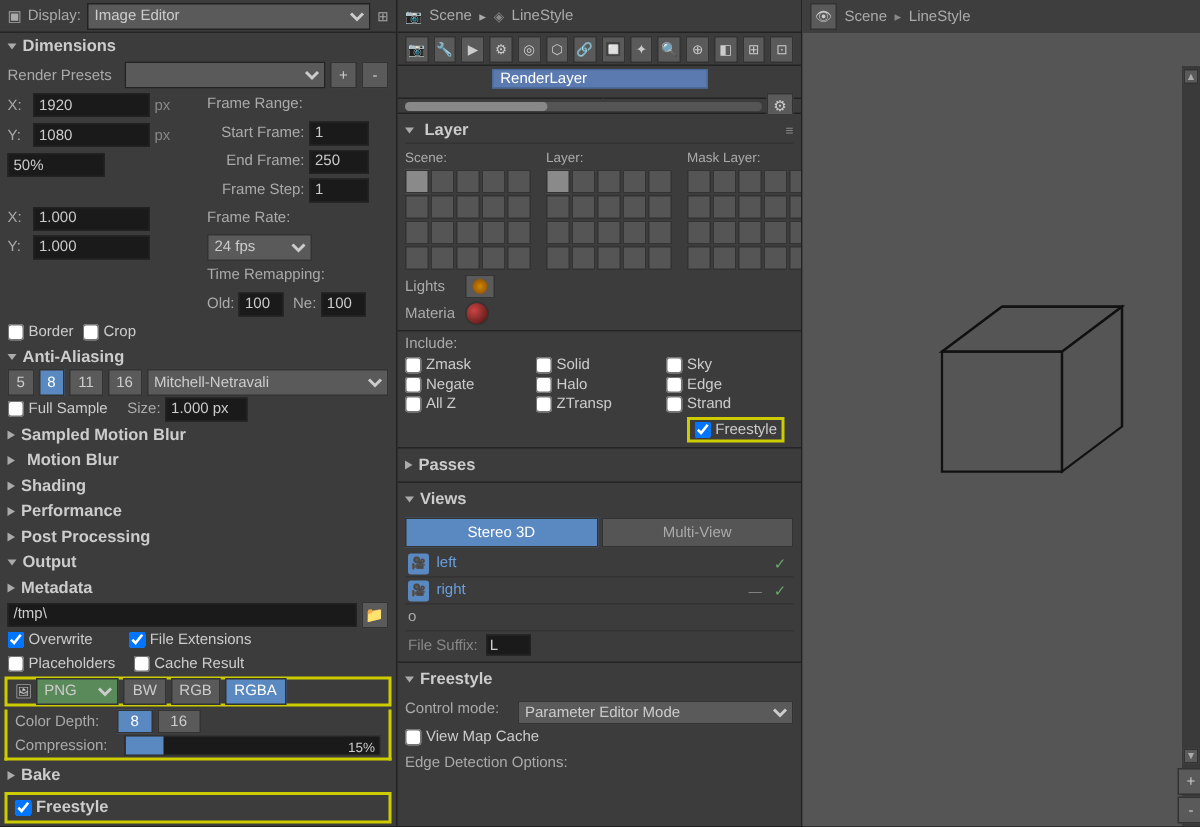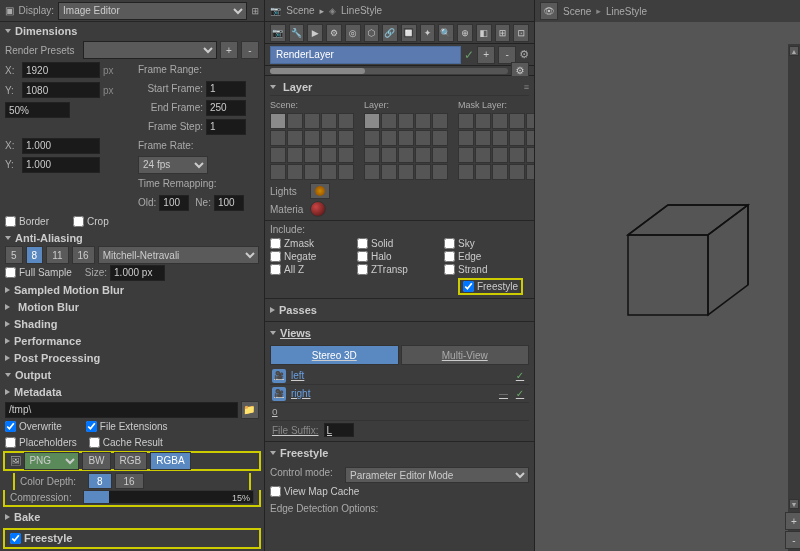--- a/index.html
+++ b/index.html
@@ -151,21 +151,21 @@
       margin-bottom: 2px;
       height: 17px;
     }
 
     
     .border-row {
       display: flex;
       align-items: center;
       height: 17px;
       padding: 2px 5px;
-      gap: 24px;
+      gap: 6px;
     }
     .check-label {
       display: flex;
       align-items: center;
       gap: 3px;
       cursor: pointer;
       font-size: 10px;
       color: #ccc;
     }
     input[type=checkbox] {
@@ -280,21 +280,21 @@
 
     
     .depth-row {
       display: flex;
       align-items: center;
       height: 17px;
       padding: 1px 5px;
       gap: 3px;
       border-left: 2px solid #cccc00;
       border-right: 2px solid #cccc00;
-      margin: 0 13px;
+      margin: 0 3px;
     }
     .depth-label { color: #aaa; font-size: 10px; width: 65px; }
     .depth-btn {
       background: #5a5a5a;
       color: #ccc;
       border: 1px solid #333;
       font-size: 10px;
       height: 16px;
       padding: 0 8px;
       cursor: pointer;
@@ -381,20 +381,21 @@
     }
 
     .render-layer-row {
       display: flex;
       align-items: center;
       height: 22px;
       padding: 2px 5px;
       gap: 3px;
       background: #3c3c3c;
       border-bottom: 1px solid #222;
+      flex-direction: column;
     }
     .render-layer-input {
       background: #5a7ab0;
       color: white;
       border: 1px solid #4a6a9a;
       font-size: 10px;
       height: 18px;
       flex: 1;
       padding: 0 5px;
     }
@@ -542,21 +543,20 @@
 
     .passes-section {
       padding: 2px 5px;
       background: #3c3c3c;
       border-top: 1px solid #252525;
     }
     .views-section {
       padding: 2px 5px;
       background: #3c3c3c;
       border-top: 1px solid #252525;
-      text-decoration: underline;
     }
     .views-tabs {
       display: flex;
       gap: 2px;
       margin: 2px 0;
     }
     .view-tab {
       flex: 1;
       height: 20px;
       display: flex;

